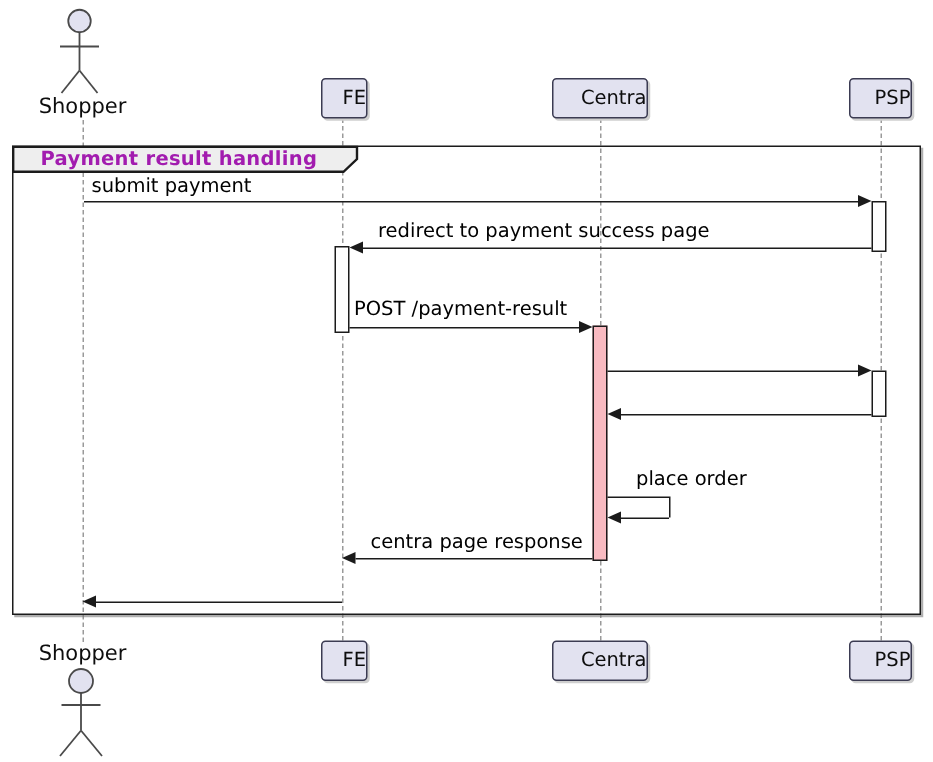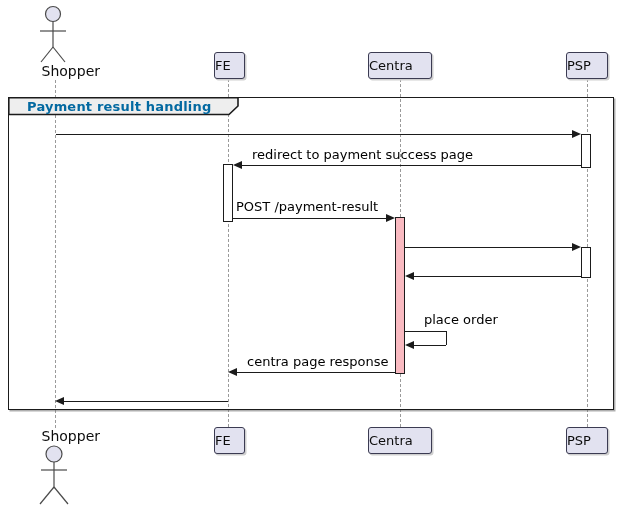--- a/index.html
+++ b/index.html
@@ -4,31 +4,31 @@
 <style>
   html,body{margin:0;padding:0;background:#fff;}
   .stage{
     position:relative;width:622px;height:508px;background:#ffffff;
     font-family:"DejaVu Sans","Liberation Sans",sans-serif;color:#111;
     overflow:hidden;
   }
   .lifeline{position:absolute;width:0;border-left:1px dashed #9a9a9a;}
   .pbox{
     position:absolute;background:#E2E2F0;border:1px solid #3b3b52;border-radius:3px;
-    box-shadow:1.5px 1.5px 0 #cfcfcf;display:flex;align-items:center;justify-content:flex-start;
+    box-shadow:1.5px 1.5px 0 #cfcfcf;display:flex;align-items:center;justify-content:flex-end;
     font-size:13px;line-height:13px;color:#0d0d0d;
   }
-  .actor-label{position:absolute;width:90px;text-align:right;font-size:14px;color:#0d0d0d;}
+  .actor-label{position:absolute;width:90px;text-align:center;font-size:14px;color:#0d0d0d;}
   .frame{
     position:absolute;left:8px;top:97px;width:604px;height:311px;
     border:1.6px solid #1b1b1b;box-shadow:1.5px 1.5px 0 rgba(110,110,110,.55);
   }
   .frame-tab{position:absolute;left:8px;top:97px;}
   .frame-title{
-    position:absolute;left:27px;top:99px;font-size:13px;font-weight:bold;color:#0369a1;
+    position:absolute;left:27px;top:99px;font-size:13px;font-weight:bold;color:#a21caf;
     letter-spacing:.2px;white-space:nowrap;
   }
   .act{position:absolute;width:8px;background:#ffffff;border:1px solid #1b1b1b;}
   .act.pink{background:#F9BAC1;}
   .mtext{position:absolute;font-size:13px;line-height:14px;white-space:nowrap;color:#000;}
   .mline{position:absolute;height:0;border-top:1.2px solid #1b1b1b;}
   .mline-v{position:absolute;width:0;border-left:1.2px solid #1b1b1b;}
   .head-r{position:absolute;width:0;height:0;border-top:4.5px solid transparent;
     border-bottom:4.5px solid transparent;border-left:9px solid #1b1b1b;}
   .head-l{position:absolute;width:0;height:0;border-top:4.5px solid transparent;
@@ -67,20 +67,21 @@
   </div>
   <div class="pbox" style="left:566px;top:52px;width:40px;height:25px">
     <span>PSP</span>
   </div>
 
   <div class="act" style="left:223px;top:164px;height:56px"></div>
   <div class="act" style="left:581px;top:134px;height:32px"></div>
   <div class="act" style="left:581px;top:247px;height:29px"></div>
   <div class="act pink" style="left:395px;top:217px;height:155px"></div>
 
+  <div class="mtext" style="left:61px;top:118px">submit payment</div>
   <div class="mline" style="left:56px;top:134px;width:517px"></div>
   <div class="head-r" style="left:572px;top:130px"></div>
 
   <div class="mtext" style="left:252px;top:148px">redirect to payment success page</div>
   <div class="head-l" style="left:233px;top:161px"></div>
   <div class="mline" style="left:242px;top:165px;width:339px"></div>
 
   <div class="mtext" style="left:236px;top:200px">POST /payment-result</div>
   <div class="mline" style="left:233px;top:218px;width:153px"></div>
   <div class="head-r" style="left:386px;top:214px"></div>

